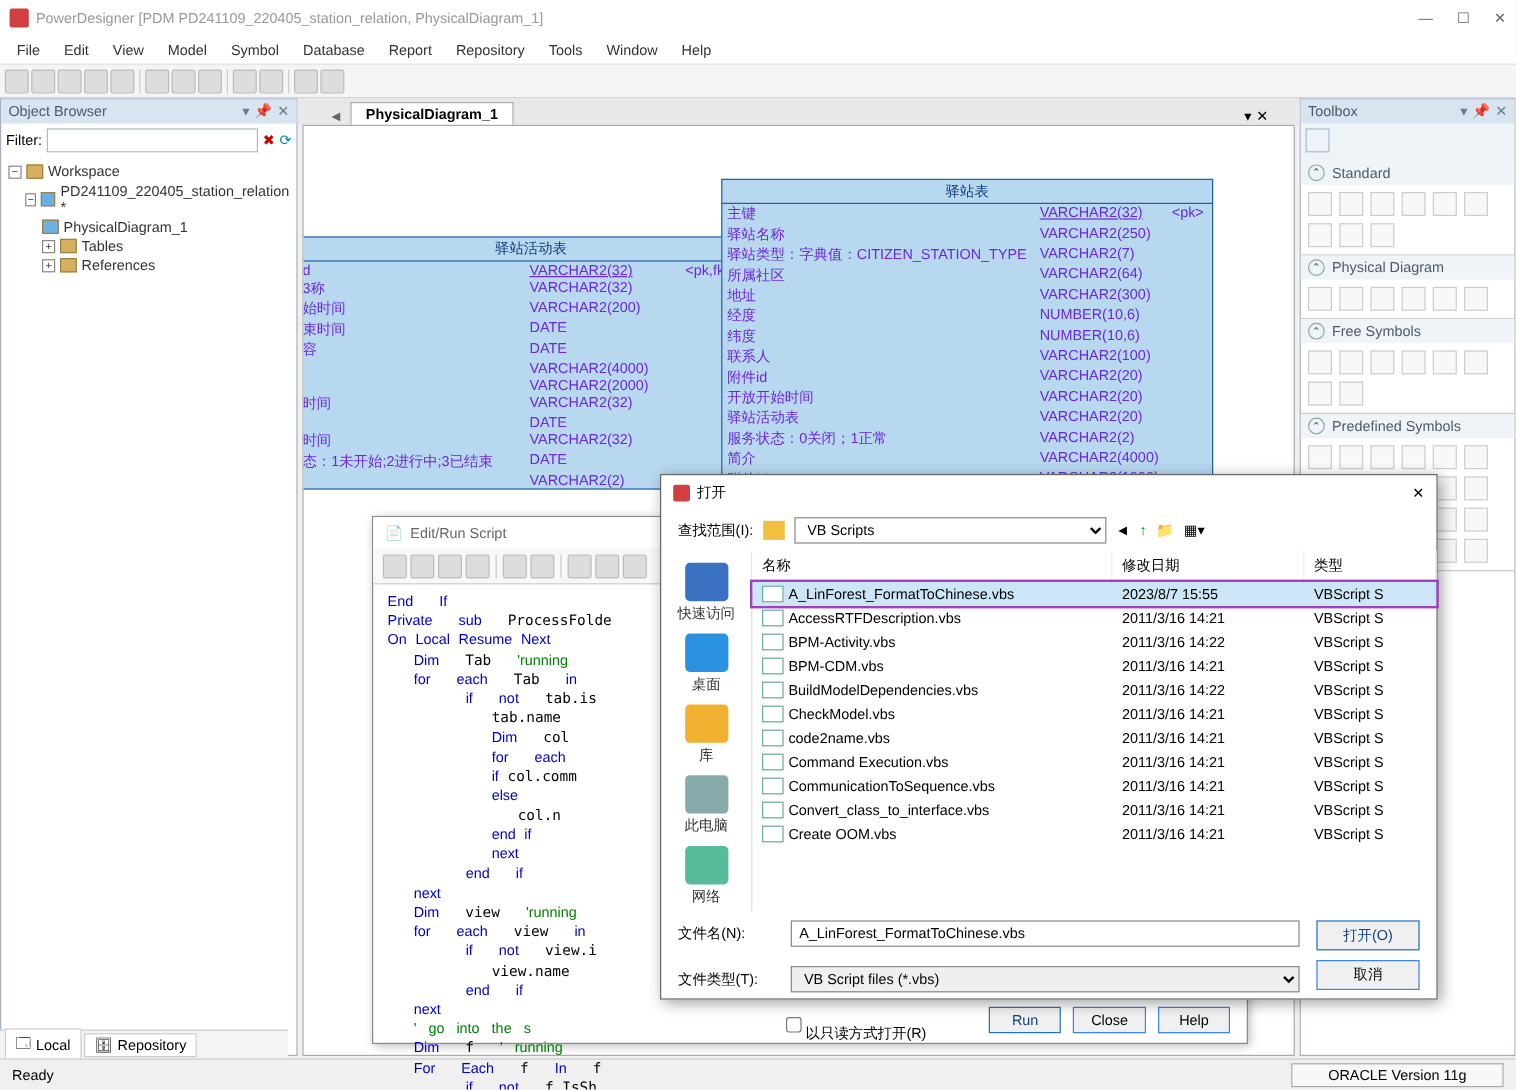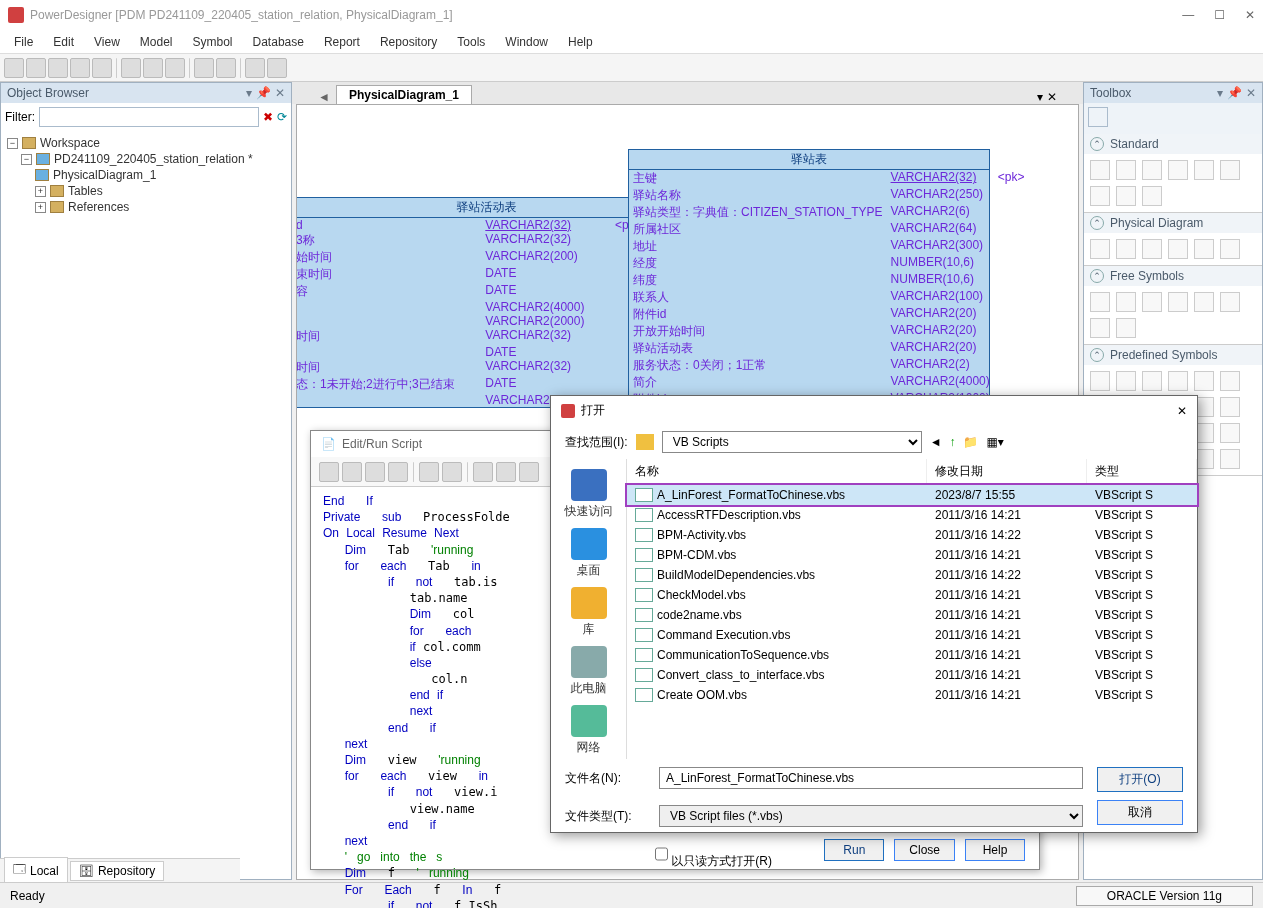--- a/index.html
+++ b/index.html
@@ -9,21 +9,21 @@
 .titlebar .winbtns{margin-left:auto;display:flex;gap:20px;color:#666}
 .menubar{height:24px;background:#fff;display:flex;align-items:center;padding:0 4px;border-bottom:1px solid #ddd}
 .menubar span{padding:2px 10px;color:#333}
 .toolbar{height:28px;background:#f5f5f5;display:flex;align-items:center;padding:0 4px;gap:2px;border-bottom:1px solid #ccc}
 .tbtn{width:20px;height:20px;background:#ddd;border:1px solid #bbb;border-radius:2px}
 .tbtn.sep{width:1px;background:#ccc;border:none;margin:0 2px}
 .main{display:flex;height:calc(100% - 110px)}
 .panel{background:#fff;border:1px solid #a0b0c0;display:flex;flex-direction:column}
 .panel-hdr{background:#d8e4f0;padding:3px 6px;display:flex;align-items:center;color:#4a5a6a;font-size:11px}
 .panel-hdr .pinbtns{margin-left:auto;display:flex;gap:4px;color:#6a7a8a}
-.obrowser{width:292px}
+.obrowser{width:248px}
 .filterrow{padding:4px;display:flex;align-items:center;gap:4px}
 .filterrow input{flex:1;border:1px solid #abc;height:20px;padding:0 4px}
 .tree{padding:4px 6px;font-size:12px;color:#333}
 .tree .row{display:flex;align-items:center;padding:1px 0;gap:4px}
 .tree .ind1{padding-left:14px}.tree .ind2{padding-left:28px}
 .tree .exp{width:11px;height:11px;border:1px solid #888;display:inline-flex;align-items:center;justify-content:center;font-size:9px;line-height:1;background:#fff}
 .tree .ticon{width:14px;height:12px;background:#d4b060;border:1px solid #a08040}
 .tree .ticon.pd{background:#6ab0e0}
 .center{flex:1;display:flex;flex-direction:column;position:relative}
 .tabbar{height:22px;display:flex;align-items:flex-end;padding:0 20px;background:#e8e8e8}
@@ -216,31 +216,31 @@
             <span>VARCHAR2(32)</span>
             <span></span>
             <span>态：1未开始;2进行中;3已结束</span>
             <span>DATE</span>
             <span></span>
             <span></span>
             <span>VARCHAR2(2)</span>
             <span></span>
           </div>
       </div>
-      <div class="entity" id="ent2" style="left:331px;top:44px;width:362px">
+      <div class="entity" id="ent2" style="left:348px;top:44px;width:410px">
         <div class="entity-hdr">驿站表</div>
         <div class="entity-body" id="e2body">
             <span>主键</span>
             <span style="text-decoration: underline;">VARCHAR2(32)</span>
             <span>&lt;pk&gt;</span>
             <span>驿站名称</span>
             <span>VARCHAR2(250)</span>
             <span></span>
             <span>驿站类型：字典值：CITIZEN_STATION_TYPE</span>
-            <span>VARCHAR2(6)</span>
+            <span>VARCHAR2(7)</span>
             <span></span>
             <span>所属社区</span>
             <span>VARCHAR2(64)</span>
             <span></span>
             <span>地址</span>
             <span>VARCHAR2(300)</span>
             <span></span>
             <span>经度</span>
             <span>NUMBER(10,6)</span>
             <span></span>

